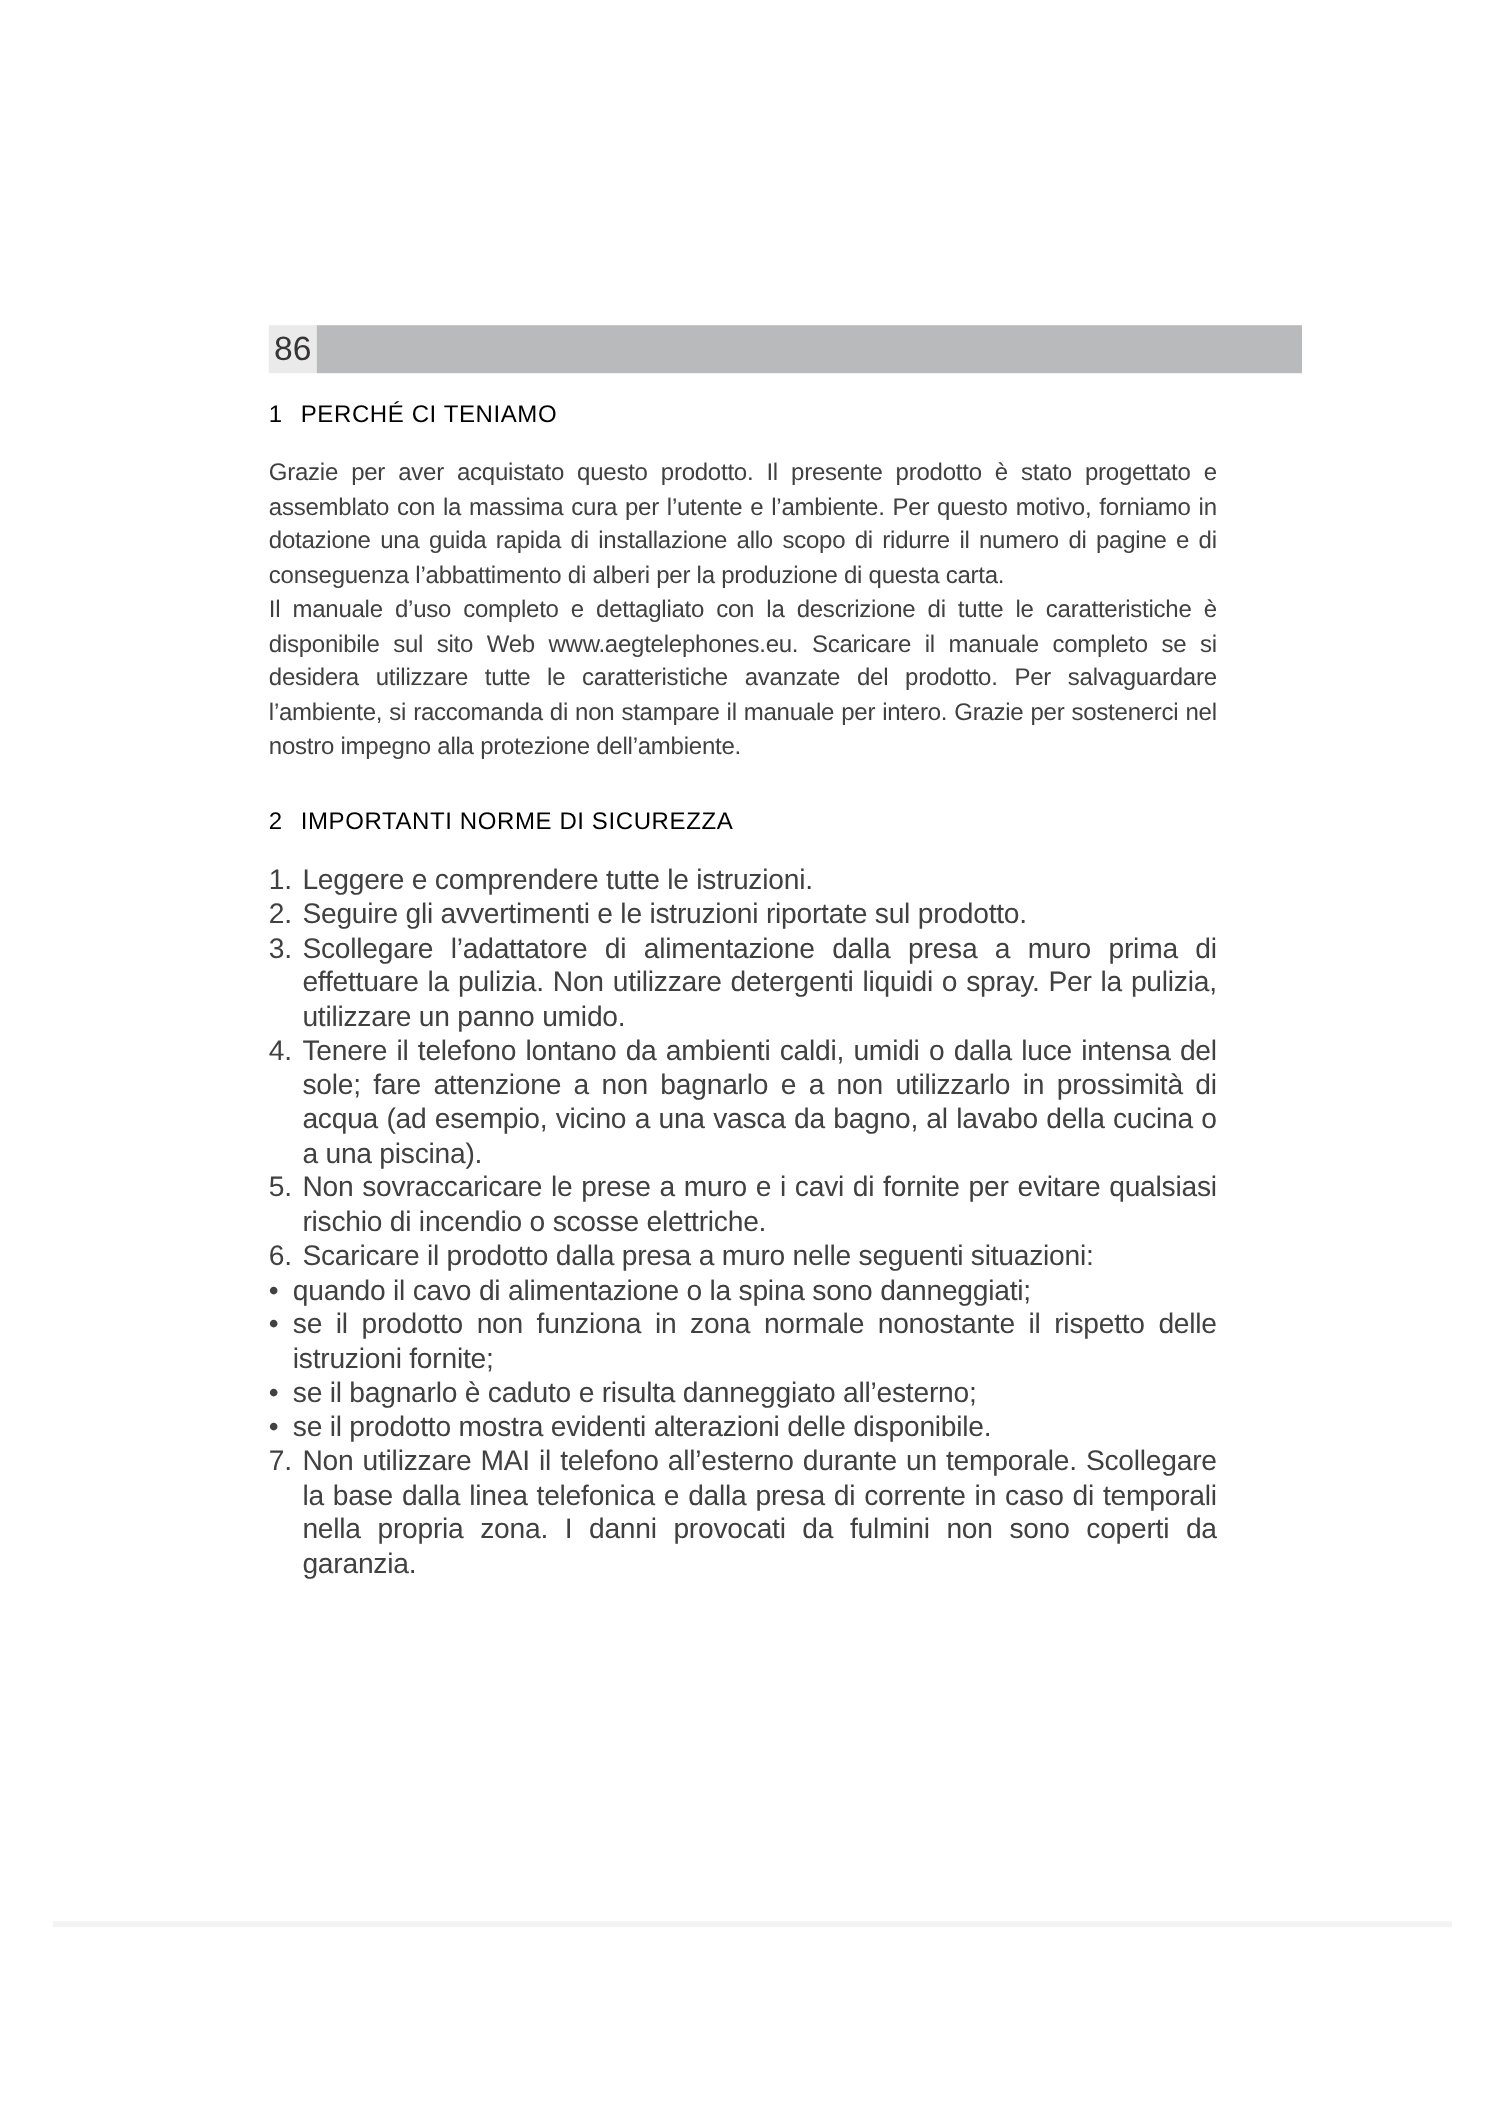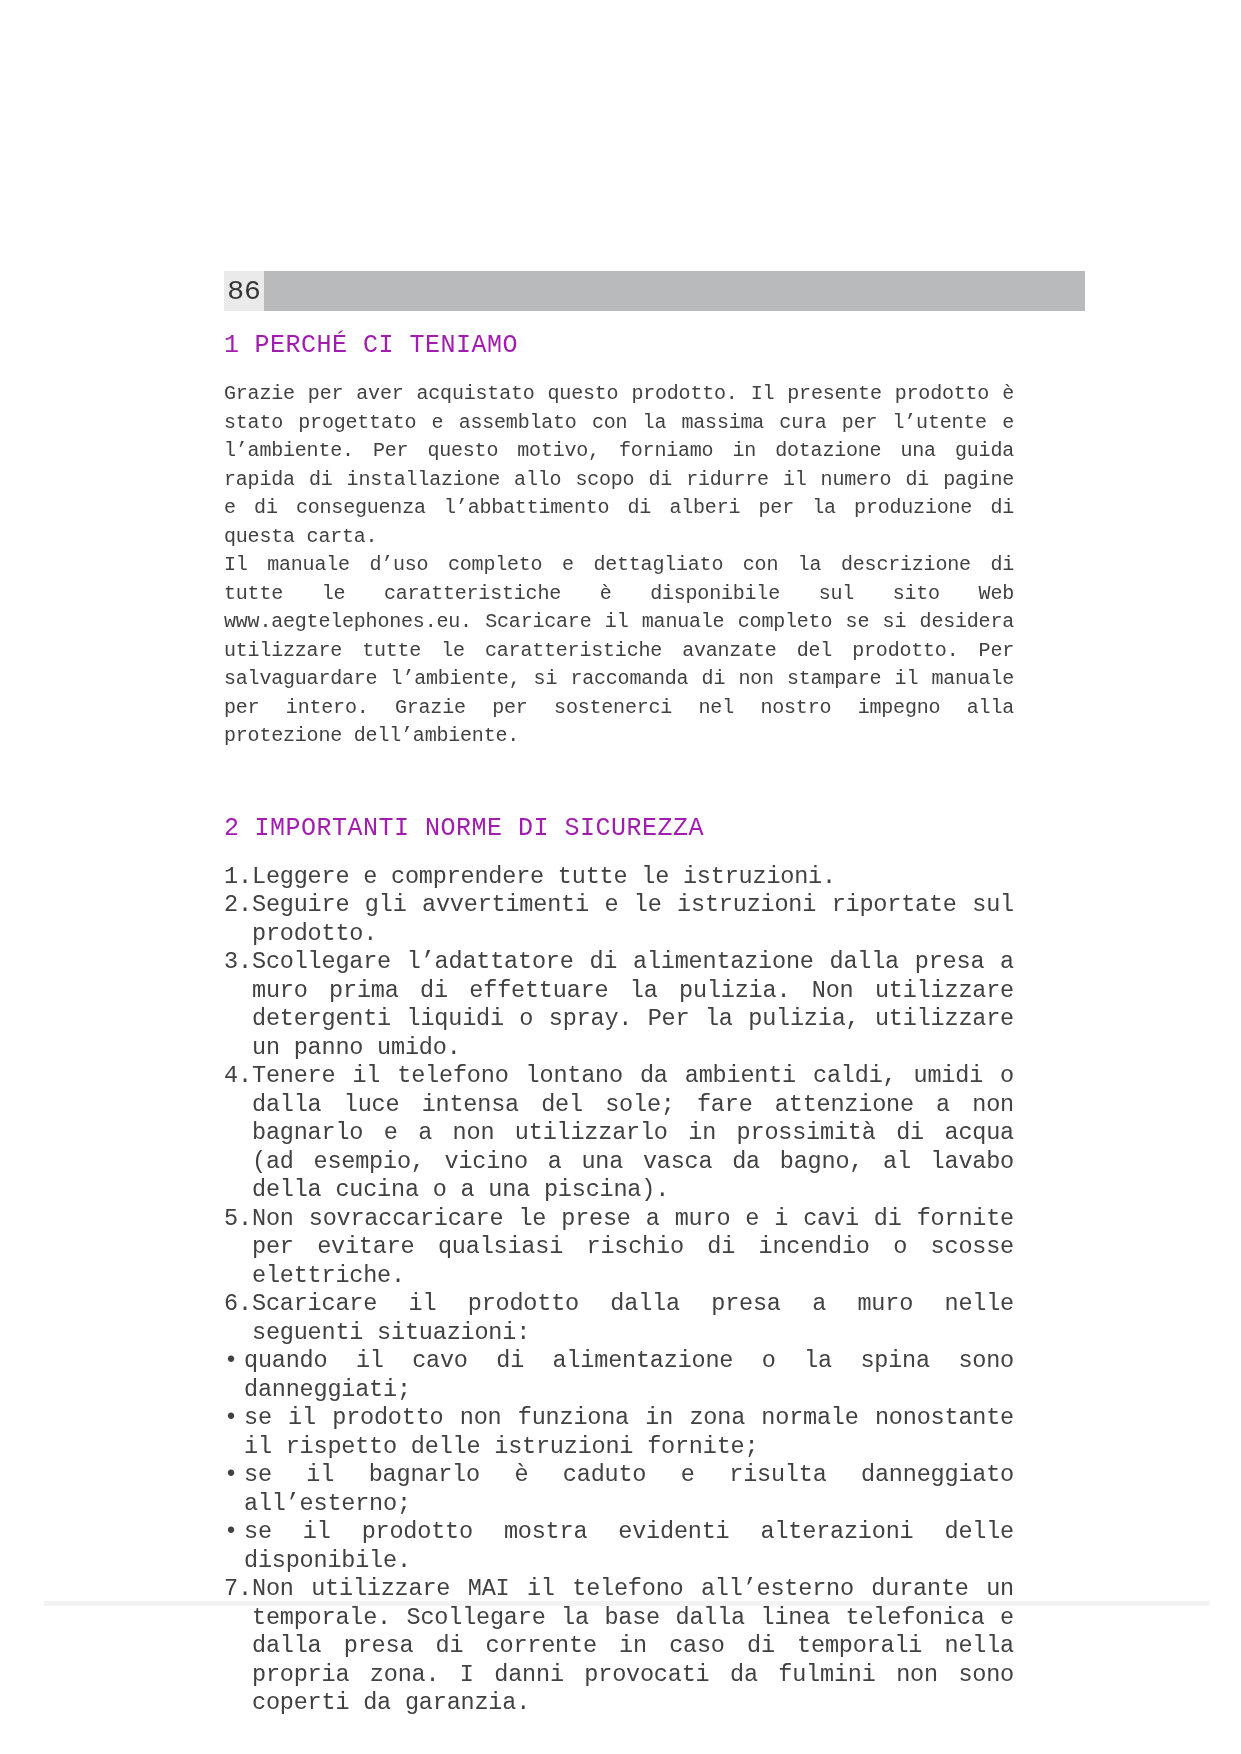--- a/index.html
+++ b/index.html
@@ -1,21 +1,21 @@
 <!DOCTYPE html>
 <html lang="it"><head>
 <meta charset="utf-8">
 <title>Manual page</title>
 <style>
   html,body{margin:0;padding:0;background:#ffffff;}
   .page{
     position:relative;
     width:1241px;height:1754px;
     background:#ffffff;
-    font-family:Liberation Mono, monospace;
+    font-family:Liberation Sans, sans-serif;
     color:#414141;
     overflow:hidden;
   }
   
   .header-row{
     position:absolute;left:224px;top:271px;
     width:861px;height:40px;
     display:flex;
   }
   .page-number-box{
@@ -23,31 +23,31 @@
     background:#eaeaea;
     display:flex;align-items:center;justify-content:center;
     font-size:28px;color:#353535;
   }
   .header-bar{flex:1;background:#b8babc;}
   
   .content{
     position:absolute;left:224px;top:328px;width:790px;
   }
   h1.sec-title{
-    font-size:25px;line-height:36px;font-weight:400;
-    color:#a21caf;letter-spacing:0.5px;
+    font-size:20px;line-height:36px;font-weight:400;
+    color:#000000;letter-spacing:0.5px;
     margin:0 0 16px 0;
   }
   h1.sec-title .sec-num{margin-right:15px;}
   p.body-par{
     font-size:20px;line-height:28.5px;letter-spacing:-0.2px;
     text-align:justify;
     margin:0;
   }
-  .section-2{margin-top:60px;}
+  .section-2{margin-top:30px;}
   .list{margin:0;}
   .li{
     display:flex;
     font-size:23.5px;line-height:28.5px;letter-spacing:-0.2px;
   }
   .li .marker{flex:none;width:28px;}
   .li.bullet .marker{width:20px;}
   .li .li-text{flex:1;text-align:justify;}
   
   .scan-line{

